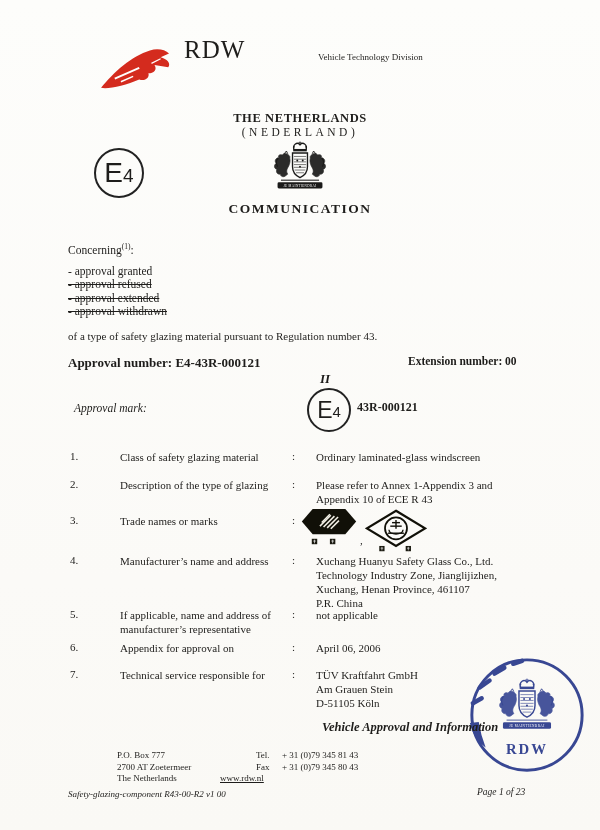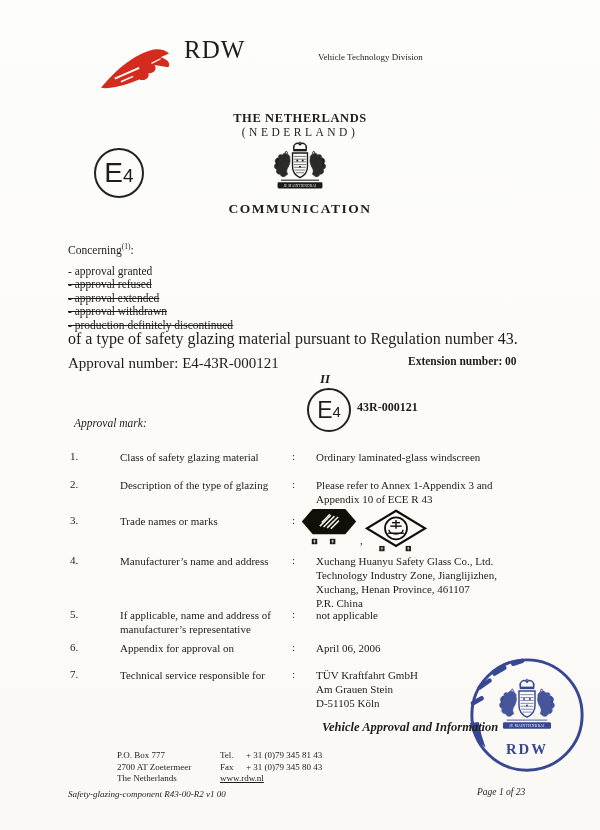--- a/index.html
+++ b/index.html
@@ -25,43 +25,43 @@
   .e-badge-large{left:94px;top:148px;width:46px;height:46px;}
   .e-badge-small{left:307px;top:388px;width:40px;height:40px;border-width:2px;}
   .e-badge-small .e{font-size:23px;}
   .e-badge-small .four{font-size:15px;margin-top:3px;}
   
   .concerning-label{left:68px;top:242px;font-size:11.5px;}
   .concerning-label sup{font-size:7.5px;}
   .options{left:68px;top:265px;font-size:11.5px;}
   .options .line{line-height:13.4px;}
   .struck{text-decoration:line-through;text-decoration-thickness:1px;}
-  .subject{left:68px;top:330px;font-size:16px;}
-  .appr-num{left:68px;top:355px;font-size:15px;font-weight:normal;}
+  .subject{left:68px;top:330px;font-size:11px;}
+  .appr-num{left:68px;top:355px;font-size:13px;font-weight:bold;}
   .ext-num{left:408px;top:355px;font-size:11.5px;font-weight:bold;}
-  .mark-label{left:74px;top:402px;font-size:11.5px;font-style:italic;margin-top:15px;}
+  .mark-label{left:74px;top:402px;font-size:11.5px;font-style:italic;}
   .mark-roman{left:320px;top:371px;font-size:13px;font-weight:bold;font-style:italic;}
   .mark-number{left:357px;top:400px;font-size:12px;font-weight:bold;}
   
   .row{position:absolute;left:0;width:600px;font-size:11px;}
   .c-num{position:absolute;left:70px;}
   .c-label{position:absolute;left:120px;width:170px;}
   .c-colon{position:absolute;left:292px;}
   .c-value{position:absolute;left:316px;width:245px;}
   .line{line-height:14px;}
   
   .logos{position:absolute;left:300px;top:-8px;display:flex;align-items:flex-start;}
   .logo-sep{font-size:11px;margin:28px 2px 0 2px;}
   
   .stamp{left:462px;top:652px;width:128px;height:128px;opacity:.93;}
   
   .footer{font-size:9px;line-height:11.5px;}
   .f-address{left:117px;top:750px;}
   .f-contact{left:220px;top:750px;}
-  .f-contact .lbl{display:inline-block;width:26px;}
+  .f-contact .lbl{display:inline-block;width:26px;margin-left:36px;}
   .f-site{text-decoration:underline;}
   .f-dept{left:322px;top:720px;font-size:12.5px;font-weight:bold;font-style:italic;}
   .f-ref{left:68px;top:789px;font-size:9px;font-style:italic;}
   .f-page{left:477px;top:787px;font-size:9.5px;font-style:italic;}
   svg text{font-family:"Liberation Serif",serif;}
 </style>
 </head>
 <body>
 
 <svg width="0" height="0" style="position:absolute" aria-hidden="true">
@@ -119,21 +119,20 @@
   </div>
 
   <div class="abs concerning-label">
     <span>Concerning</span><sup>(1)</sup><span>:</span>
   </div>
   <div class="abs options">
     <div class="line">- approval granted</div>
     <div class="line struck">- approval refused</div>
     <div class="line struck">- approval extended</div>
     <div class="line struck">- approval withdrawn</div>
-    <div class="line struck">- production definitely discontinued</div>
   </div>
   <div class="abs subject">of a type of safety glazing material pursuant to Regulation number 43.</div>
 
   <div class="abs appr-num">Approval number: E4-43R-000121</div>
   <div class="abs ext-num">Extension number: 00</div>
 
   <div class="abs mark-label">Approval mark:</div>
   <div class="abs mark-roman">II</div>
   <div class="abs e-badge e-badge-small">
     <span class="e">E</span>

